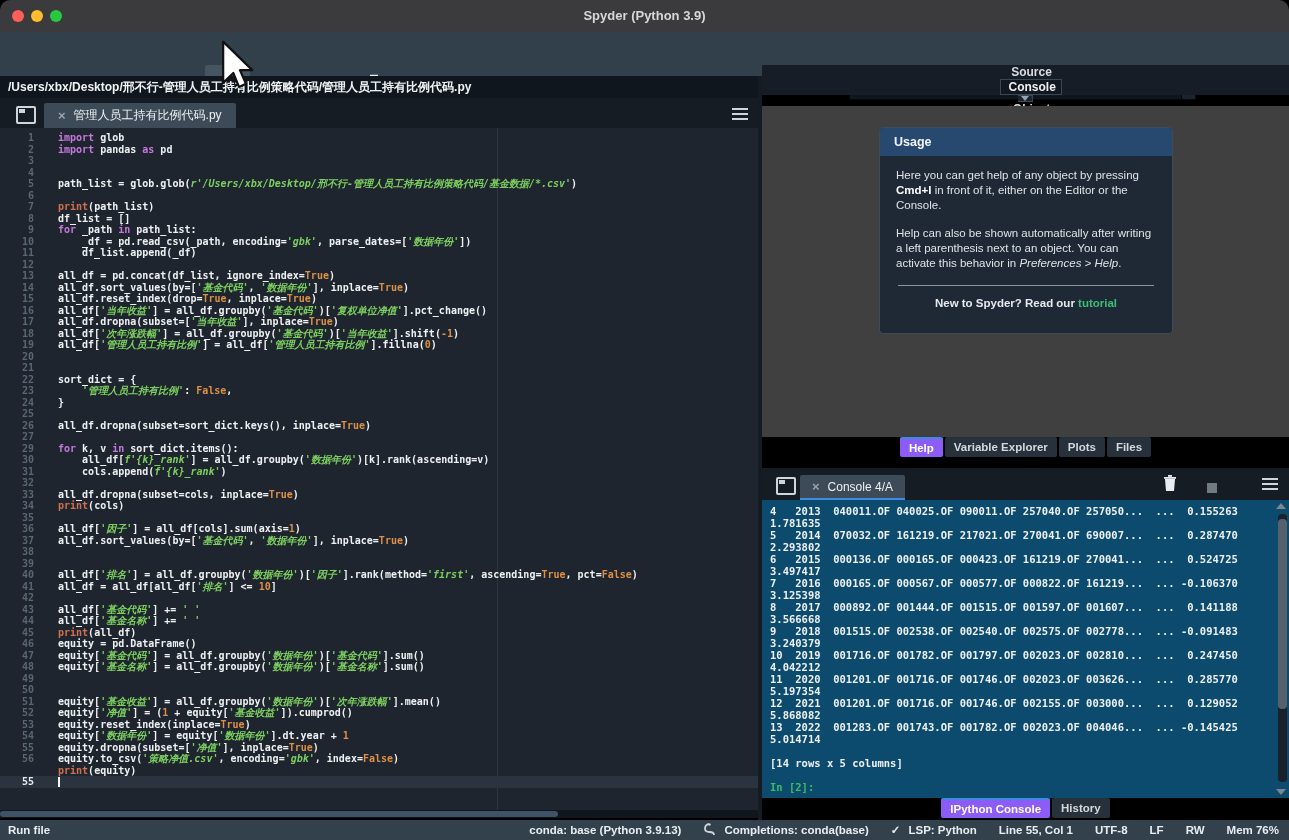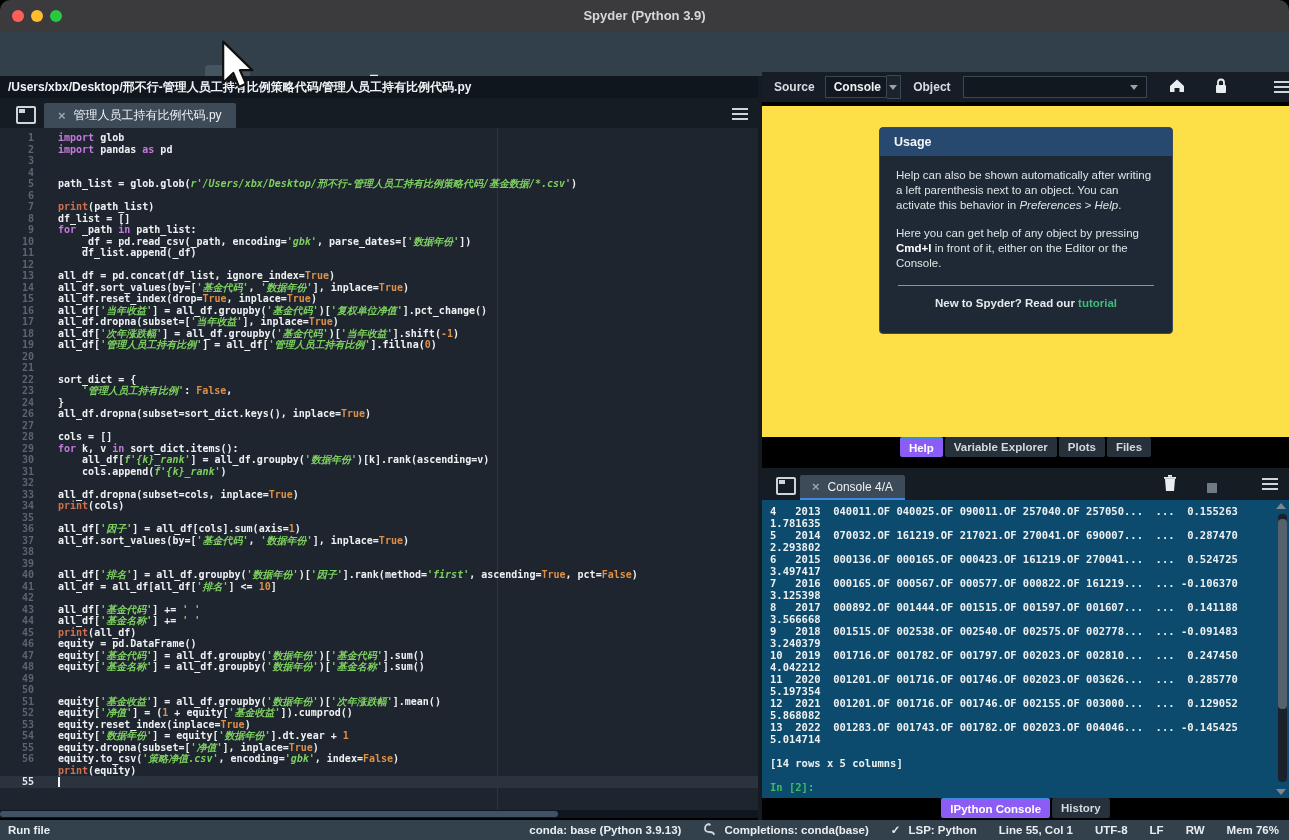--- a/index.html
+++ b/index.html
@@ -49,30 +49,30 @@
   .tok-k{color:#c678dd;}
   .tok-b{color:#d0704e;}
   .tok-s{color:#7dcf60;font-style:italic;}
   .tok-n{color:#dd9046;}
   .tok-t{color:#dd9046;}
   .tok-p{color:#eef1f3;}
   #hscroll{left:0;top:810px;width:758px;height:8px;background:#10161d;}
   #hscroll-thumb{position:absolute;left:0;top:1px;width:558px;height:6px;background:#3e5366;border-radius:3px;}
   #vdivider{left:758px;top:76px;width:4px;height:744px;background:#141b22;}
   
-  #help-header{left:762px;top:72px;width:527px;height:30px;background:#161d26;display:flex;
-      align-items:center;color:#d8dce0;font-size:12px;font-weight:bold;}
+  #help-header{left:762px;top:65px;width:527px;height:30px;background:#161d26;display:flex;
+      align-items:center;color:#d8dce0;font-size:12px;font-weight:bold;flex-direction:column;}
   .hh-label{margin-left:12px;}
   .combo{height:22px;background:#11181f;border:1px solid #3a4754;color:#eef1f3;font-size:12px;
       display:flex;align-items:center;padding:0 8px;box-sizing:border-box;}
   #source-combo{width:62px;margin-left:10px;}
   #source-caret{width:14px;height:22px;background:#1b242d;border:1px solid #3a4754;border-left:none;
       display:flex;align-items:center;justify-content:center;}
   #object-combo{width:190px;margin-left:12px;justify-content:flex-end;}
-  #help-content{left:762px;top:106px;width:527px;height:331px;background:#fde047;}
+  #help-content{left:762px;top:106px;width:527px;height:331px;background:#404040;}
   #usage-card{position:absolute;left:117px;top:21px;width:292px;background:#1f2935;
       border:1px solid #3e4b59;border-radius:4px;}
   #usage-header{background:#27496f;border-radius:3px 3px 0 0;padding:7px 14px;color:#f2f5f7;
       font-size:12.5px;font-weight:bold;}
   #usage-body{padding:12px 16px 10px 16px;color:#dfe3e6;font-size:11.5px;line-height:1.32;}
   #usage-body p{margin:0 0 12px 0;}
   #usage-body hr{border:none;border-top:1px solid #8b949c;margin:14px 2px 10px 2px;}
   #usage-footer{text-align:center;font-size:11.5px;font-weight:bold;color:#e6eaed;padding-bottom:12px;}
   .link-green{color:#3dbd7a;font-weight:bold;}
   .kbd{font-weight:bold;color:#ffffff;}
@@ -275,23 +275,23 @@
       <div class="code-row"><span class="gut">15</span><span class="code"><span class="tok-p">all_df.reset_index(drop=</span><span class="tok-t">True</span><span class="tok-p">, inplace=</span><span class="tok-t">True</span><span class="tok-p">)</span></span></div>
       <div class="code-row"><span class="gut">16</span><span class="code"><span class="tok-p">all_df[</span><span class="tok-s">'当年收益'</span><span class="tok-p">] = all_df.groupby(</span><span class="tok-s">'基金代码'</span><span class="tok-p">)[</span><span class="tok-s">'复权单位净值'</span><span class="tok-p">].pct_change()</span></span></div>
       <div class="code-row"><span class="gut">17</span><span class="code"><span class="tok-p">all_df.dropna(subset=[</span><span class="tok-s">'当年收益'</span><span class="tok-p">], inplace=</span><span class="tok-t">True</span><span class="tok-p">)</span></span></div>
       <div class="code-row"><span class="gut">18</span><span class="code"><span class="tok-p">all_df[</span><span class="tok-s">'次年涨跌幅'</span><span class="tok-p">] = all_df.groupby(</span><span class="tok-s">'基金代码'</span><span class="tok-p">)[</span><span class="tok-s">'当年收益'</span><span class="tok-p">].shift(</span><span class="tok-n">-1</span><span class="tok-p">)</span></span></div>
       <div class="code-row"><span class="gut">19</span><span class="code"><span class="tok-p">all_df[</span><span class="tok-s">'管理人员工持有比例'</span><span class="tok-p">] = all_df[</span><span class="tok-s">'管理人员工持有比例'</span><span class="tok-p">].fillna(</span><span class="tok-n">0</span><span class="tok-p">)</span></span></div>
       <div class="code-row"><span class="gut">20</span><span class="code"></span></div>
       <div class="code-row"><span class="gut">21</span><span class="code"></span></div>
       <div class="code-row"><span class="gut">22</span><span class="code"><span class="tok-p">sort_dict = {</span></span></div>
       <div class="code-row"><span class="gut">23</span><span class="code"><span class="tok-p">    </span><span class="tok-s">'管理人员工持有比例'</span><span class="tok-p">: </span><span class="tok-t">False</span><span class="tok-p">,</span></span></div>
       <div class="code-row"><span class="gut">24</span><span class="code"><span class="tok-p">}</span></span></div>
+      <div class="code-row"><span class="gut">25</span><span class="code"></span></div>
       <div class="code-row"><span class="gut">26</span><span class="code"><span class="tok-p">all_df.dropna(subset=sort_dict.keys(), inplace=</span><span class="tok-t">True</span><span class="tok-p">)</span></span></div>
       <div class="code-row"><span class="gut">27</span><span class="code"></span></div>
-      <div class="code-row"><span class="gut">28</span><span class="code"><span class="tok-p">cols = []</span></span></div>
       <div class="code-row"><span class="gut">29</span><span class="code"><span class="tok-k">for</span><span class="tok-p"> k, v </span><span class="tok-k">in</span><span class="tok-p"> sort_dict.items():</span></span></div>
       <div class="code-row"><span class="gut">30</span><span class="code"><span class="tok-p">    all_df[</span><span class="tok-s">f'{k}_rank'</span><span class="tok-p">] = all_df.groupby(</span><span class="tok-s">'数据年份'</span><span class="tok-p">)[k].rank(ascending=v)</span></span></div>
       <div class="code-row"><span class="gut">31</span><span class="code"><span class="tok-p">    cols.append(</span><span class="tok-s">f'{k}_rank'</span><span class="tok-p">)</span></span></div>
       <div class="code-row"><span class="gut">32</span><span class="code"></span></div>
       <div class="code-row"><span class="gut">33</span><span class="code"><span class="tok-p">all_df.dropna(subset=cols, inplace=</span><span class="tok-t">True</span><span class="tok-p">)</span></span></div>
       <div class="code-row"><span class="gut">34</span><span class="code"><span class="tok-b">print</span><span class="tok-p">(cols)</span></span></div>
       <div class="code-row"><span class="gut">35</span><span class="code"></span></div>
       <div class="code-row"><span class="gut">36</span><span class="code"><span class="tok-p">all_df[</span><span class="tok-s">'因子'</span><span class="tok-p">] = all_df[cols].sum(axis=</span><span class="tok-n">1</span><span class="tok-p">)</span></span></div>
       <div class="code-row"><span class="gut">37</span><span class="code"><span class="tok-p">all_df.sort_values(by=[</span><span class="tok-s">'基金代码'</span><span class="tok-p">, </span><span class="tok-s">'数据年份'</span><span class="tok-p">], inplace=</span><span class="tok-t">True</span><span class="tok-p">)</span></span></div>
       <div class="code-row"><span class="gut">38</span><span class="code"></span></div>
@@ -345,22 +345,22 @@
       <i></i>
       <i></i>
       <i></i>
     </span>
 </div>
 
 <div id="help-content" class="abs">
   <div id="usage-card">
     <div id="usage-header">Usage</div>
     <div id="usage-body">
+      <p><span>Here you can get help of any object by pressing </span><span class="kbd">Cmd+I</span><span> in front of it, either on the Editor or the Console.</span></p>
       <p><span>Help can also be shown automatically after writing a left parenthesis next to an object. You can activate this behavior in </span><span class="em">Preferences &gt; Help</span><span>.</span></p>
-      <p><span>Here you can get help of any object by pressing </span><span class="kbd">Cmd+I</span><span> in front of it, either on the Editor or the Console.</span></p>
       <hr>
       <div id="usage-footer"><span>New to Spyder? Read our </span><span class="link-green">tutorial</span></div>
     </div>
   </div>
 </div>
 
 <div id="help-tabs" class="abs">
     <span class="tab active">Help</span>
     <span class="tab">Variable Explorer</span>
     <span class="tab">Plots</span>

